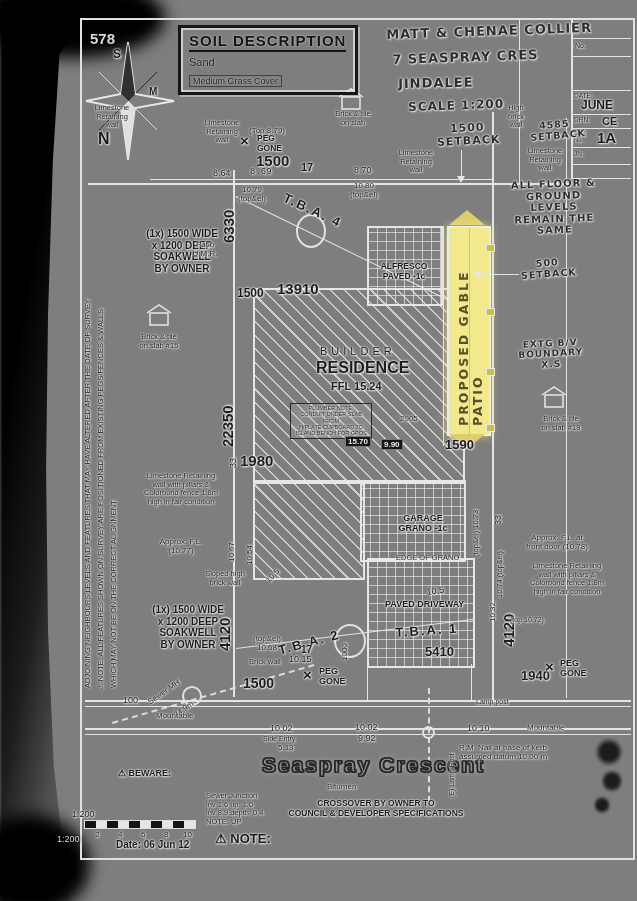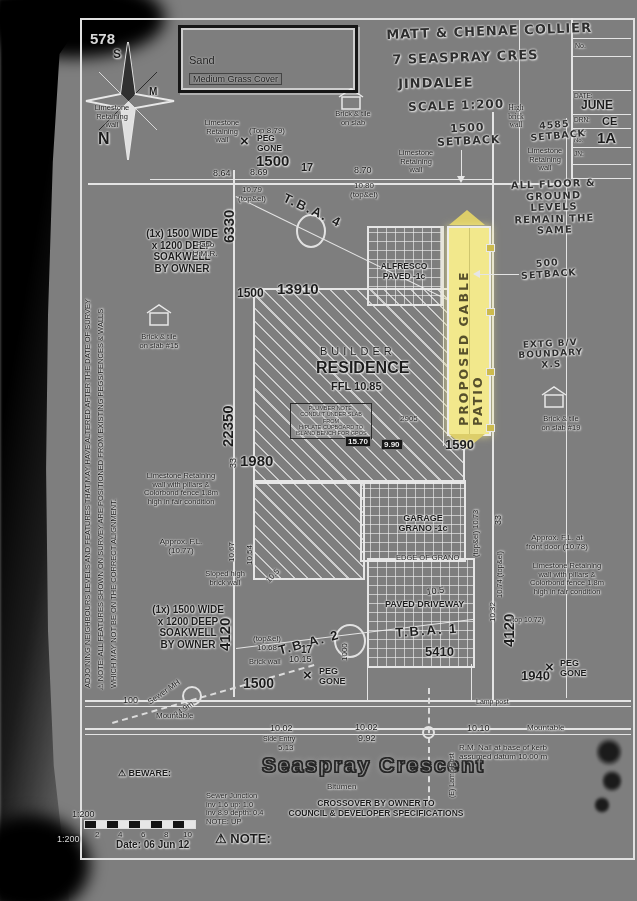--- a/index.html
+++ b/index.html
@@ -138,21 +138,21 @@
   <svg style="position:absolute;left:146px;top:304px;" width="26" height="24" viewBox="0 0 26 24">
     <path d="M1 9 L13 1 L25 9" fill="none" stroke="#e8e8e8" stroke-width="1.5"></path>
     <rect x="4" y="9" width="18" height="12" fill="none" stroke="#e8e8e8" stroke-width="1.5"></rect>
   </svg>
   <svg style="position:absolute;left:541px;top:386px;" width="26" height="24" viewBox="0 0 26 24">
     <path d="M1 9 L13 1 L25 9" fill="none" stroke="#e8e8e8" stroke-width="1.5"></path>
     <rect x="4" y="9" width="18" height="12" fill="none" stroke="#e8e8e8" stroke-width="1.5"></rect>
   </svg>
 
   <div class="soilbox" style="left:178px;top:25px;width:158px;">
-    <br>
+    <div class="soil-title">SOIL DESCRIPTION</div><br>
     <span class="soil-sand">Sand</span><br>
     <span class="soil-cover">Medium Grass Cover</span>
   </div>
 
   <span class="lbl" style="left:575px;top:42px;font-size:7px;">No.</span>
   <span class="lbl" style="left:574px;top:92px;font-size:6.5px;">DATE:</span>
   <span class="lbl b" style="left:581px;top:99px;font-size:12px;">JUNE</span>
   <span class="lbl" style="left:574px;top:116px;font-size:6.5px;">DRN:</span>
   <span class="lbl b" style="left:602px;top:115px;font-size:11px;">CE</span>
   <span class="lbl" style="left:574px;top:130px;font-size:6px;">SHT
@@ -185,28 +185,28 @@
 wall</span>
       <span class="lbl ctr" style="left: 519px; top: 147px; font-size: 7.5px; width: 52px;">Limestone
 Retaining
 wall</span>
       <span class="lbl " style="left: 249px; top: 126px; font-size: 8px;">(Top 8.79)</span>
       <span class="lbl b" style="left: 240px; top: 132px; font-size: 15px;">×</span>
       <span class="lbl b" style="left: 257px; top: 134px; font-size: 8.5px;">PEG
 GONE</span>
       <span class="lbl b" style="left: 256px; top: 152px; font-size: 15px;">1500</span>
       <span class="lbl " style="left: 213px; top: 168px; font-size: 9px;">8.64</span>
-      <span class="lbl " style="left: 250px; top: 167px; font-size: 9px;">8.69</span>
+      <span class="lbl " style="left: 250px; top: 167px; font-size: 9px; font-family: Liberation Mono, monospace;">8.69</span>
       <span class="lbl b" style="left: 301px; top: 161px; font-size: 11px;">17</span>
       <span class="lbl " style="left: 354px; top: 165px; font-size: 9px;">8.70</span>
       <span class="lbl ctr" style="left: 344px; top: 181px; font-size: 8px; width: 40px;">10.80
 (top&amp;el)</span>
       <span class="lbl ctr" style="left: 329px; top: 110px; font-size: 7.5px; width: 48px;">Brick &amp; tile
 on slab</span>
-      <span class="lbl ctr" style="left: 502px; top: 104px; font-size: 7.5px; width: 28px; font-family: Liberation Serif, serif;">High
+      <span class="lbl ctr" style="left: 502px; top: 104px; font-size: 7.5px; width: 28px;">High
 brick
 wall</span>
       <span class="lbl hand ctr" style="left: 436px; top: 124px; font-size: 11px; width: 62px; transform: rotate(-3deg);">1500
 SETBACK</span>
       <span class="lbl hand ctr" style="left: 529px; top: 122px; font-size: 9.5px; width: 50px; transform: rotate(-5deg);">4585
 SETBACK</span>
       <span class="lbl ctr" style="left: 206px; top: 185px; font-size: 8px; width: 38px; margin-left: 27px;">10.79
 (top&amp;el)</span>
       <span class="lbl b" style="left: 220px; top: 243px; font-size: 15px; transform: rotate(-90deg);">6330</span>
       <span class="lbl b sp" style="left: 287px; top: 191px; font-size: 13px; transform: rotate(25deg);">T.B.A. 4</span>
@@ -215,21 +215,21 @@
 SOAKWELL
 BY OWNER</span>
       <span class="lbl ctr" style="left: 186px; top: 240px; font-size: 8px; width: 38px;">Patio
 U.M.R.</span>
       <span class="lbl b" style="left: 237px; top: 287px; font-size: 12px;">1500</span>
       <span class="lbl b" style="left: 277px; top: 280px; font-size: 15px;">13910</span>
       <span class="lbl b ctr" style="left: 377px; top: 262px; font-size: 8.5px; width: 54px;">ALFRESCO
 PAVED -1c</span>
       <span class="lbl sp3" style="left: 320px; top: 345px; font-size: 11px;">BUILDER</span>
       <span class="lbl b" style="left: 316px; top: 359px; font-size: 16px;">RESIDENCE</span>
-      <span class="lbl b" style="left: 331px; top: 380px; font-size: 11px;">FFL 10.85</span>
+      <span class="lbl b" style="left: 331px; top: 380px; font-size: 11px;">FFL 15.24</span>
       <span class="lbl ctr note-box" style="left: 290px; top: 403px; font-size: 5.5px; width: 76px;">PLUMBER NOTE:
 CONDUIT UNDER SLAB FROM
 H/PLATE CUPBOARD TO
 ISLAND BENCH FOR GPOS</span>
       <span class="lbl " style="left: 400px; top: 414px; font-size: 8px;">2905</span>
       <span class="lbl chip b" style="left: 345px; top: 436px; font-size: 8px;">15.70</span>
       <span class="lbl chip b" style="left: 381px; top: 439px; font-size: 8px;">9.90</span>
       <span class="lbl ctr" style="left: 130px; top: 333px; font-size: 7.5px; width: 58px;">Brick &amp; tile
 on slab #15</span>
       <span class="lbl b" style="left: 219px; top: 447px; font-size: 15px; transform: rotate(-90deg);">22350</span>

